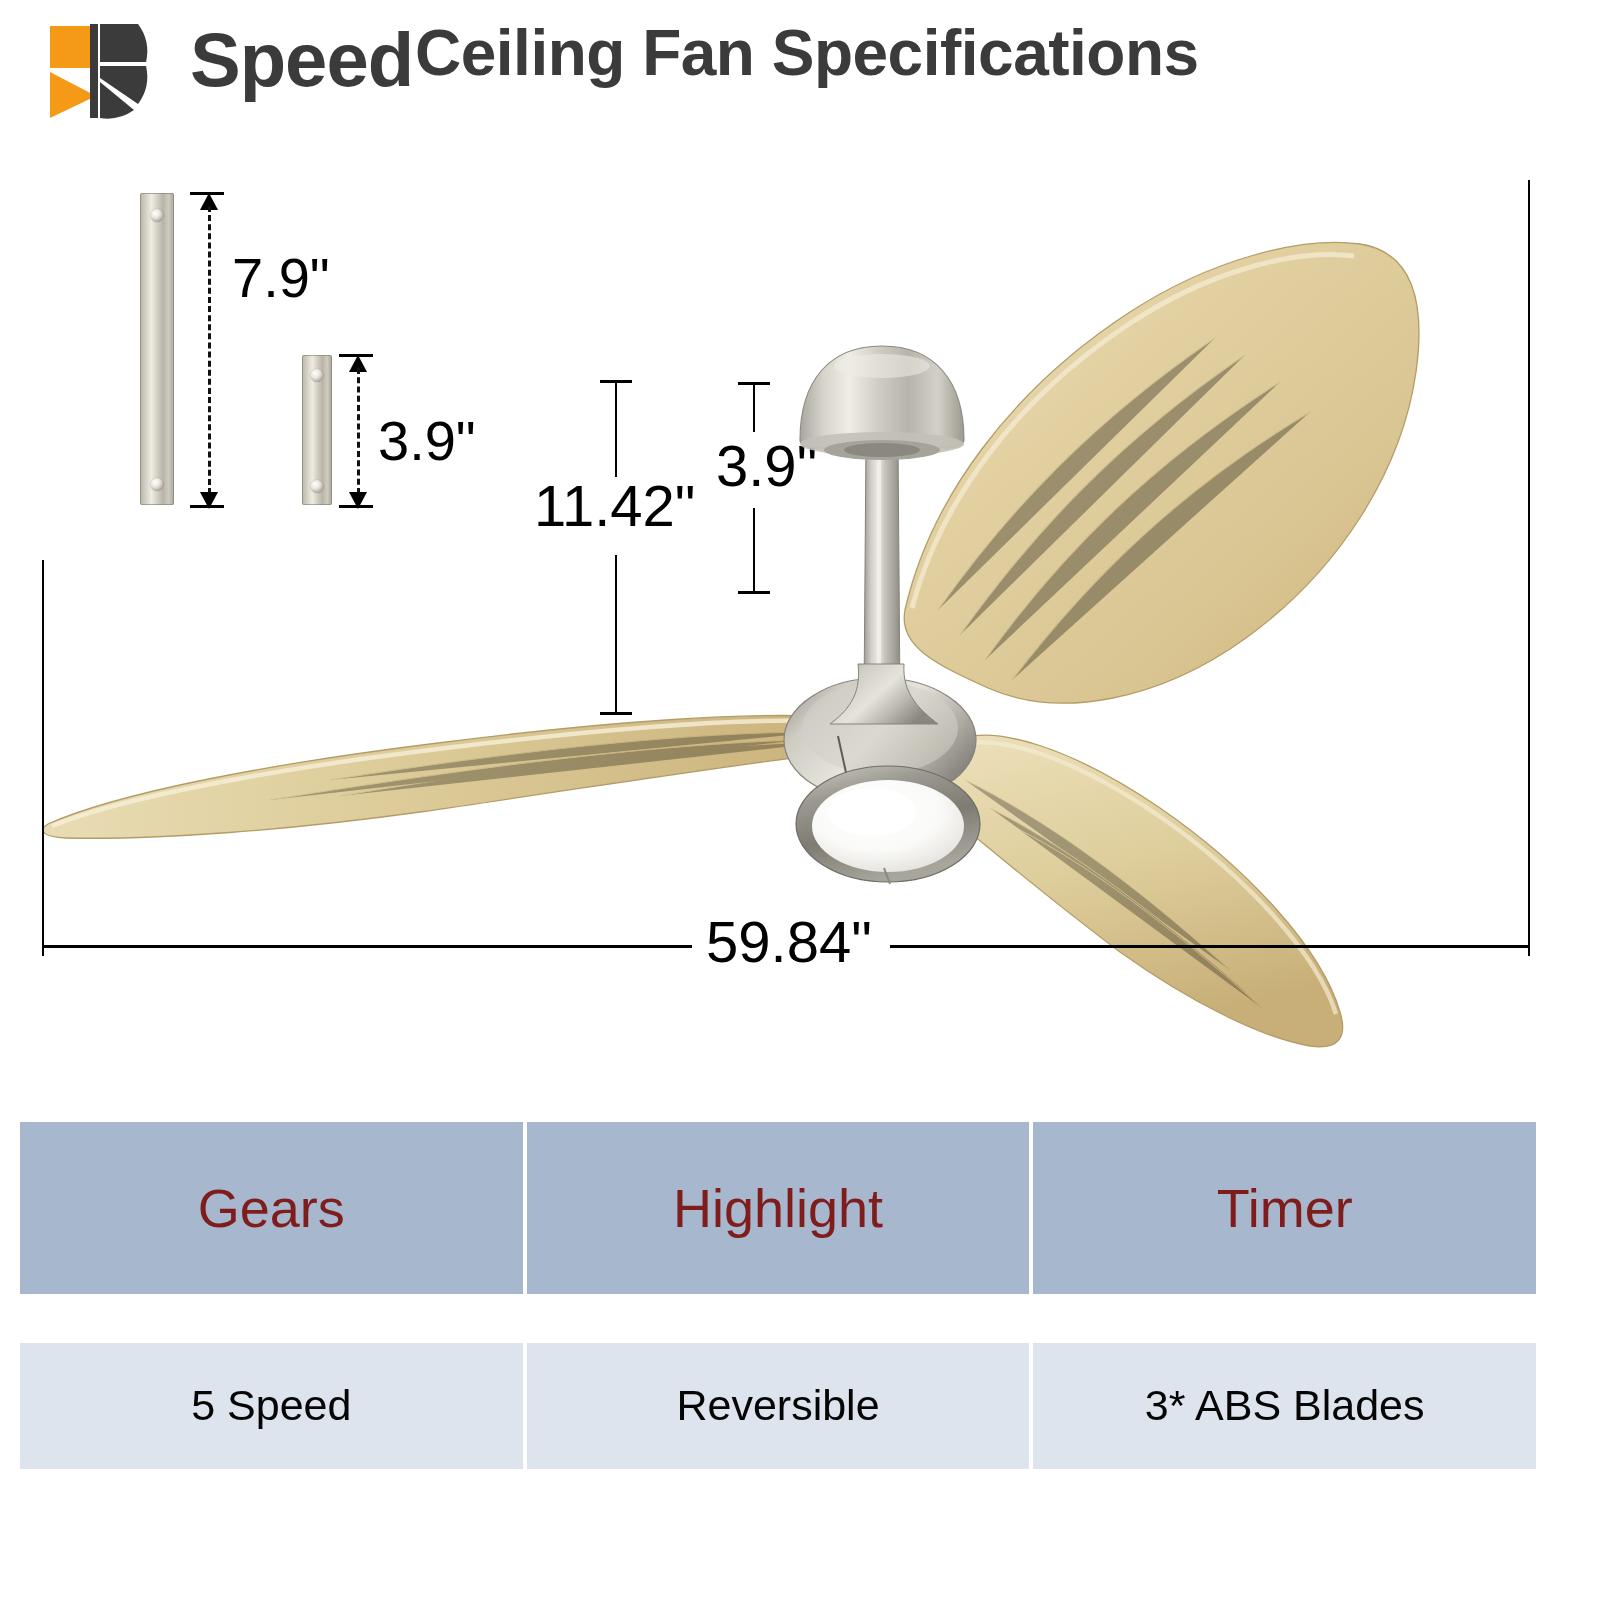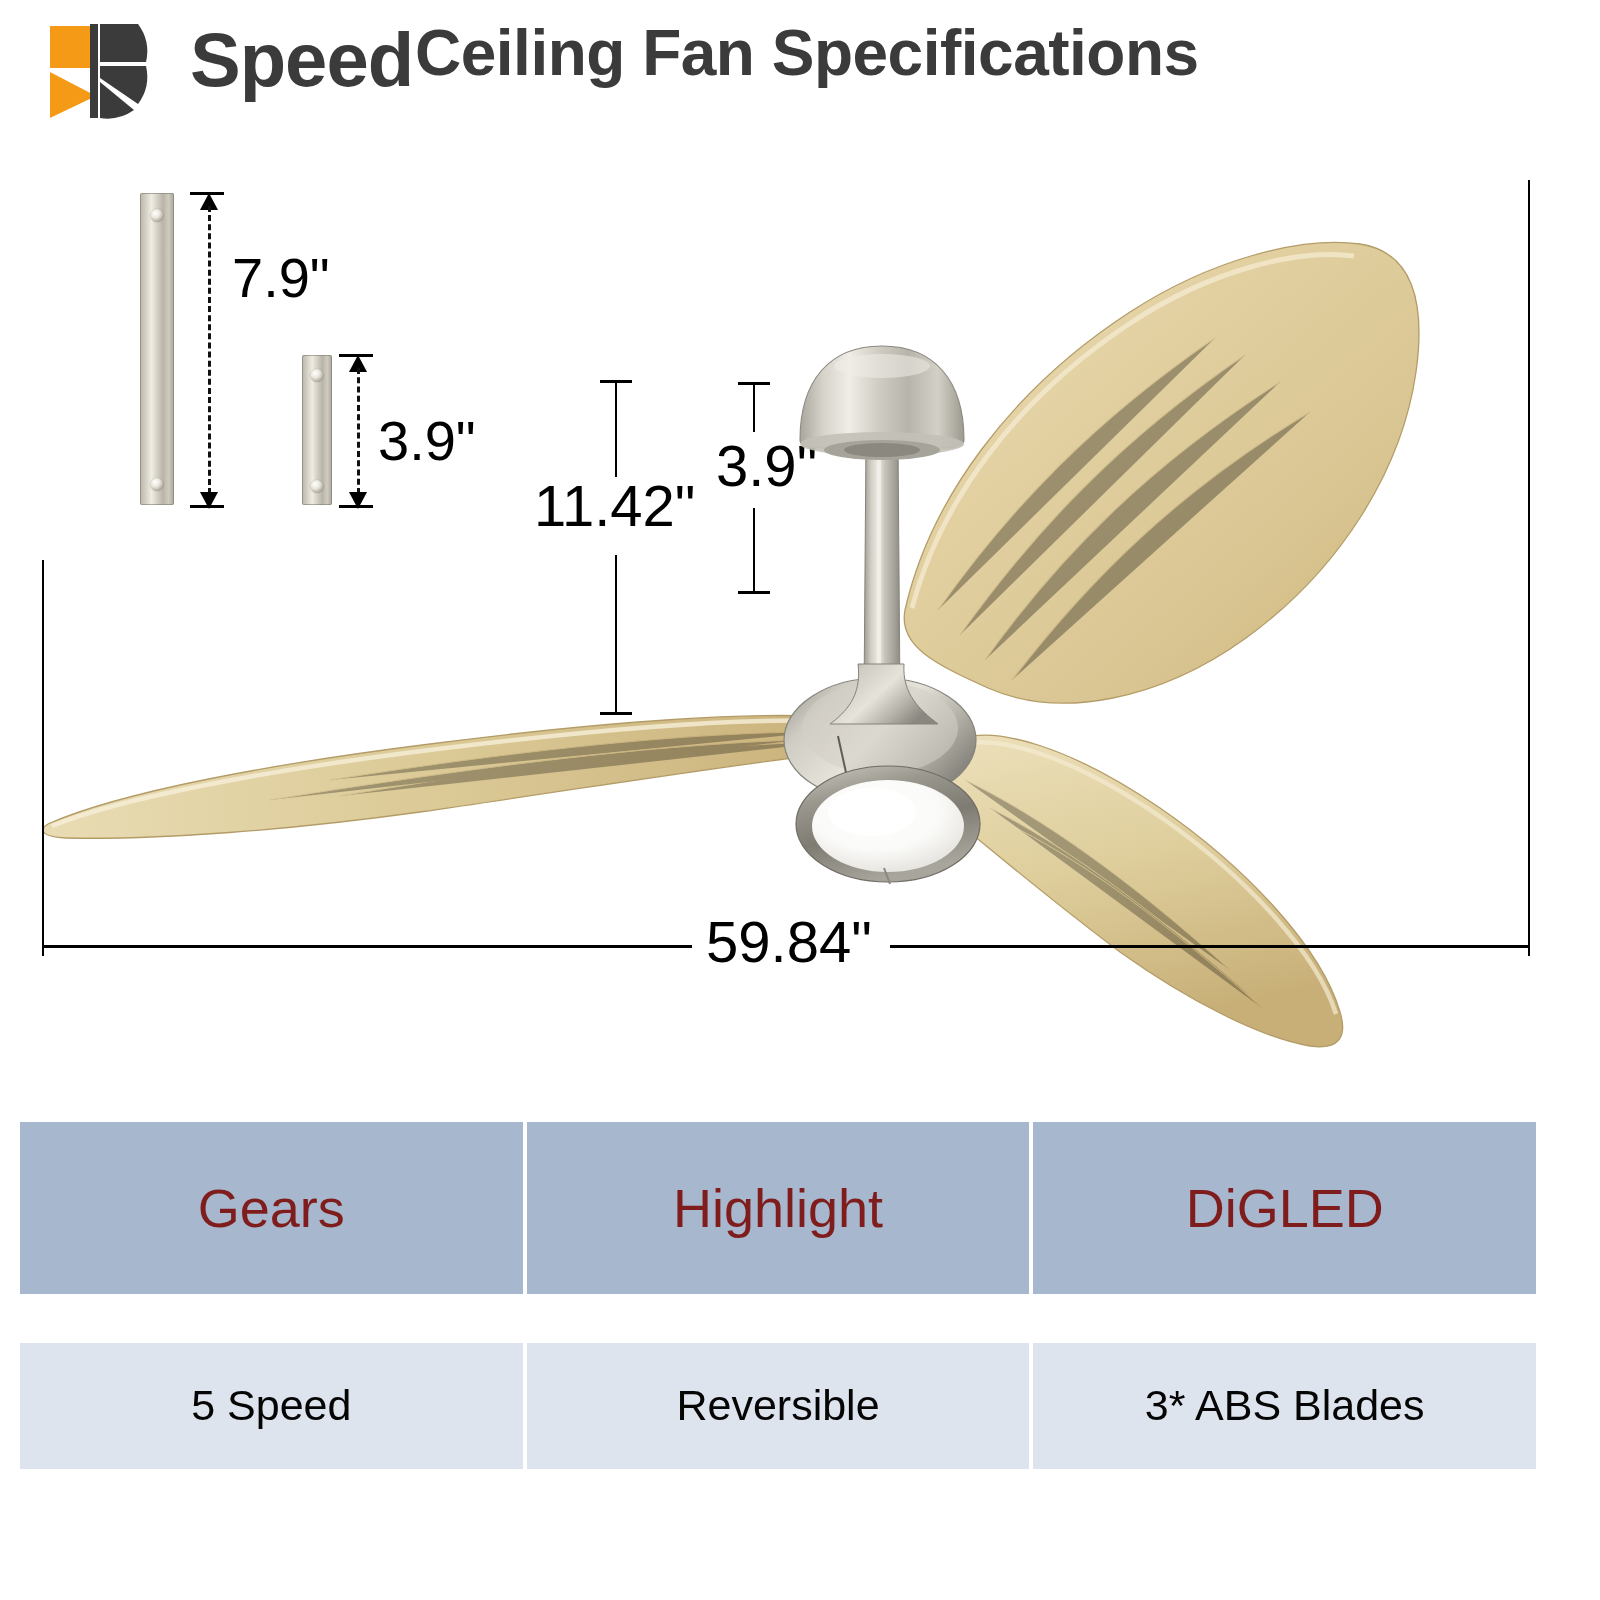--- a/index.html
+++ b/index.html
@@ -281,21 +281,21 @@
   <div class="spec-table">
 
     <div class="trow head">
       <div class="cell">
         <span class="head-txt">Gears</span>
       </div>
       <div class="cell">
         <span class="head-txt">Highlight</span>
       </div>
       <div class="cell">
-        <span class="head-txt">DiGLED</span>
+        <span class="head-txt">Timer</span>
       </div>
     </div>
 
     <div class="trow body">
       <div class="cell">
         <span class="body-txt">5 Speed</span>
       </div>
       <div class="cell">
         <span class="body-txt">Reversible</span>
       </div>

